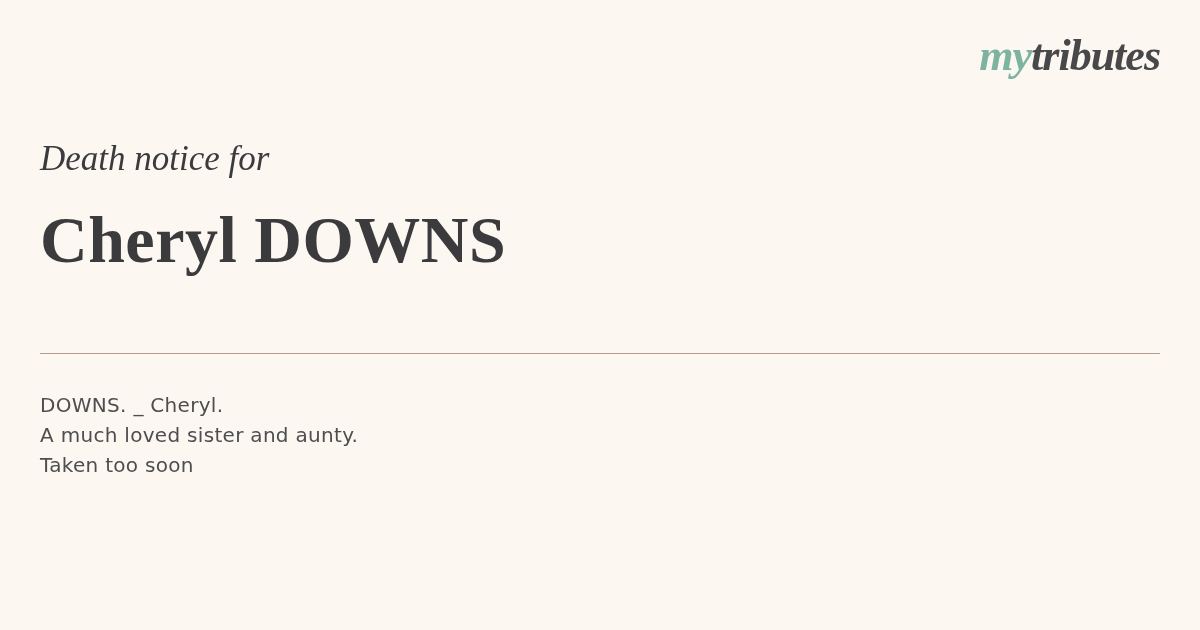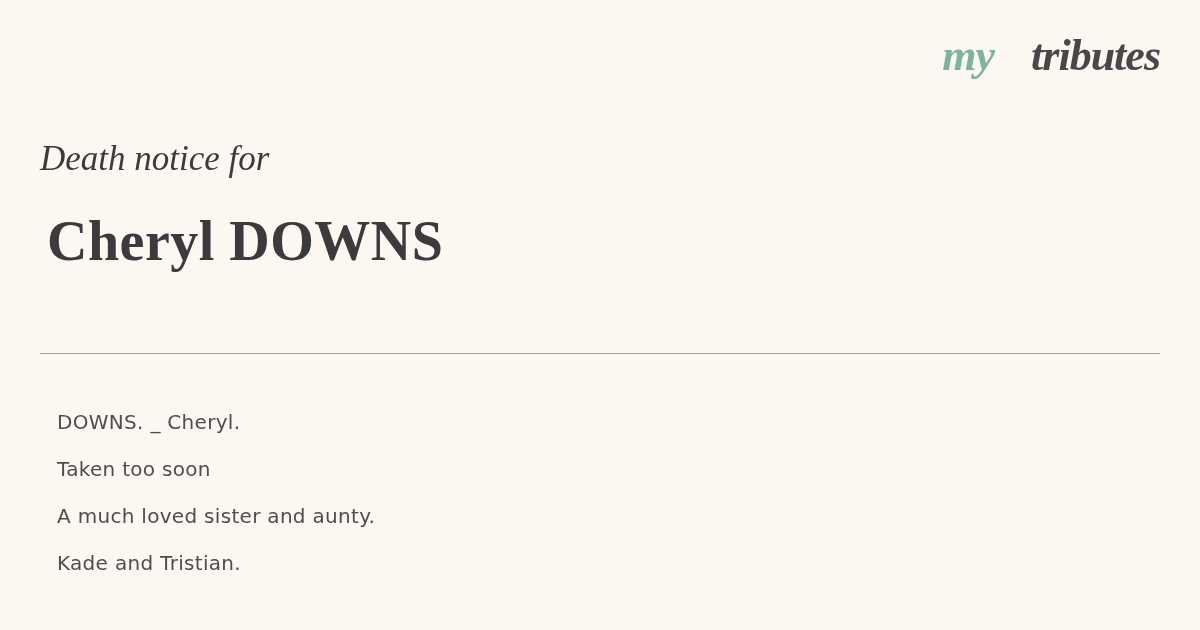--- a/index.html
+++ b/index.html
@@ -24,52 +24,51 @@
     color:var(--heading);
     margin-top:48px;
   }
   .logo{
     position:absolute;top:34px;right:40px;
     font-family:"Liberation Serif","DejaVu Serif",serif;
     font-style:italic;font-weight:700;font-size:44px;line-height:1;
     letter-spacing:-1px;cursor:pointer;text-decoration:none;
   }
   .logo .logo-my{color:var(--logo-accent);}
-  .logo .logo-tributes{color:var(--logo-dark);margin-left:37px;}
+  .logo .logo-tributes{color:var(--logo-dark);}
   .deceased-name{
-    position:absolute;left:40px;top:205px;margin:7px;
+    position:absolute;left:40px;top:205px;margin:0;
     font-family:"Liberation Serif","DejaVu Serif",serif;
-    font-weight:700;font-size:56px;line-height:1.05;
+    font-weight:700;font-size:66px;line-height:1.05;
     letter-spacing:0.5px;
     color:var(--heading);
   }
   .divider{
     position:absolute;left:40px;top:353px;width:1120px;height:0;
     border:none;border-top:1px solid var(--divider);margin:0;
   }
   .notice-body{
     position:absolute;left:40px;top:390px;width:700px;
     font-size:20px;line-height:30px;letter-spacing:0.3px;
     color:var(--body);
   }
-  .notice-body p{margin:17px;}
+  .notice-body p{margin:0;}
 </style>
 </head>
 <body>
 
 <div class="card">
 
   <a class="logo"><span class="logo-my">my</span><span class="logo-tributes">tributes</span></a>
 
   <div class="kicker">Death notice for</div>
 
   <h1 class="deceased-name">Cheryl DOWNS</h1>
 
   <hr class="divider">
 
   <div class="notice-body">
       <p>DOWNS. _ Cheryl.</p>
+      <p>A much loved sister and aunty.</p>
       <p>Taken too soon</p>
-      <p>A much loved sister and aunty.</p>
-      <p>Kade and Tristian.</p>
     </div>
 
 </div>
 
 </body></html>

